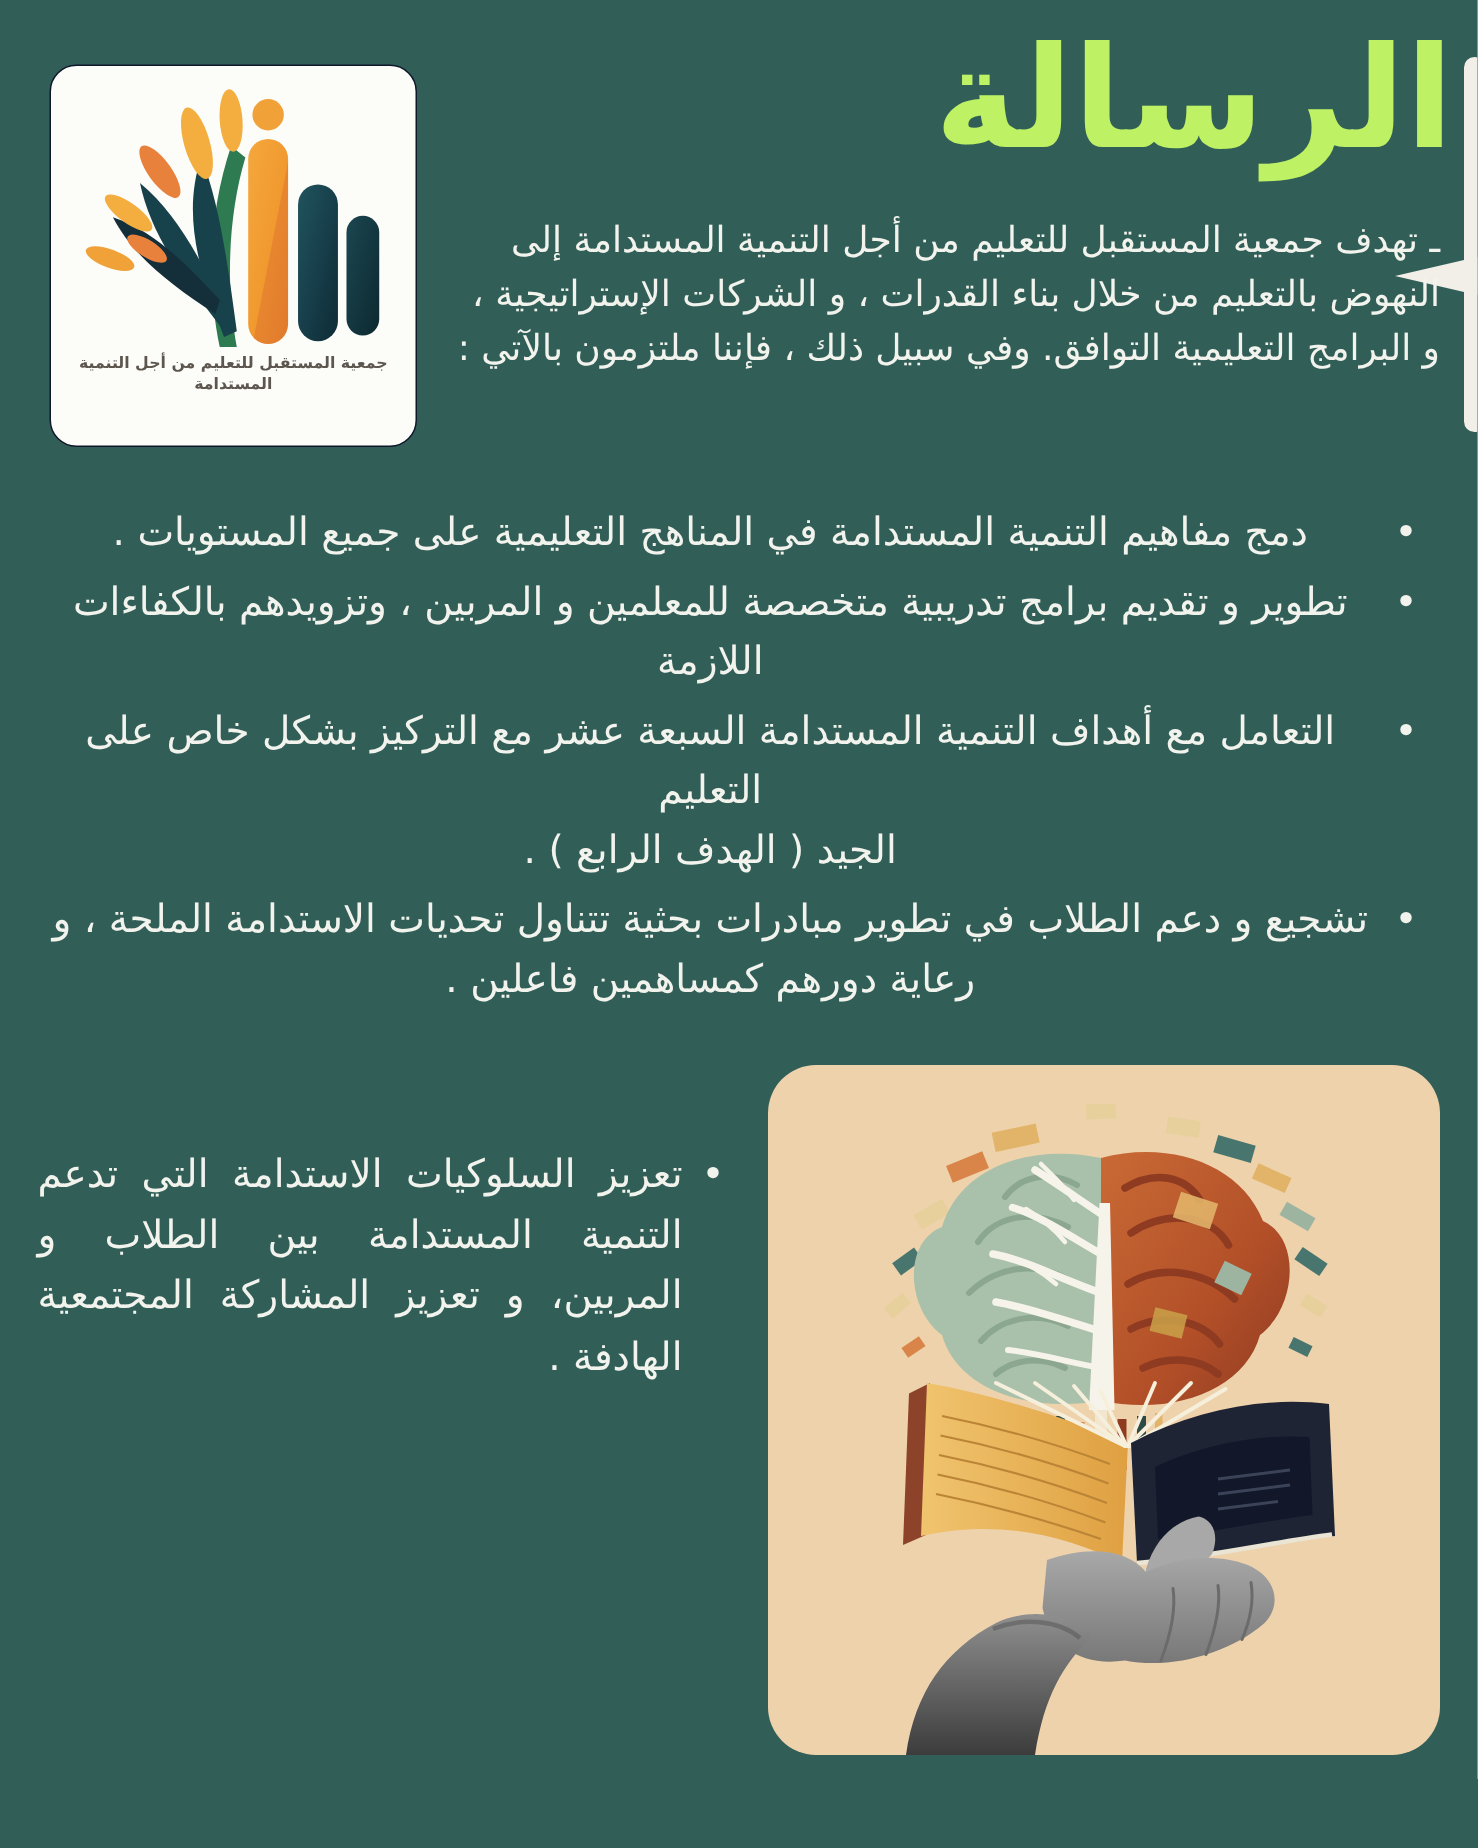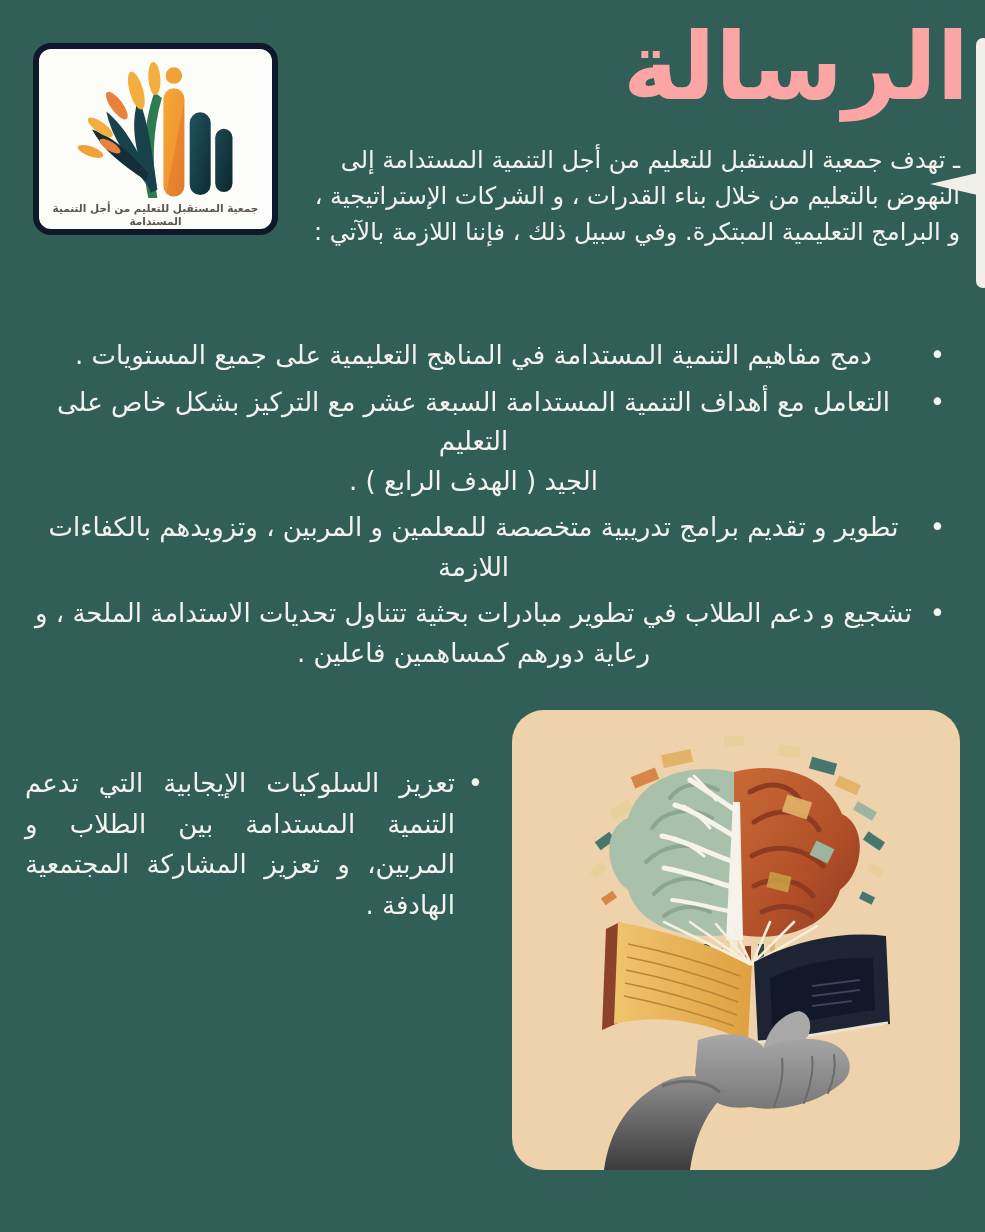--- a/index.html
+++ b/index.html
@@ -8,26 +8,26 @@
     width:985px;height:1232px;
     background:#315f58;
     overflow:hidden;
     font-family:"DejaVu Sans",sans-serif;
     color:#f3f3ee;
   }
   
   .page-title{
     position:absolute;top:8px;right:16px;
     font-size:94px;font-weight:bold;line-height:1.25;
-    color:#fca5a5;direction:rtl;letter-spacing:-1px;
+    color:#bef264;direction:rtl;letter-spacing:-1px;
   }
   
   .logo-card{
-    position:absolute;left:33px;top:43px;width:245px;height:192px;
-    background:#fcfcf9;border-radius:18px;border:6px solid #0f172a;
+    position:absolute;left:33px;top:43px;width:245px;height:255px;
+    background:#fcfcf9;border-radius:18px;border:1px solid #0f172a;
     box-sizing:border-box;display:flex;flex-direction:column;align-items:center;
   }
   .logo-card svg{display:block;margin-top:4px;}
   .logo-caption{
     font-size:10.5px;color:#5d564e;direction:rtl;text-align:center;
     margin-top:0px;line-height:1.3;font-weight:bold;
   }
   
   .intro{
     position:absolute;right:25px;top:142px;width:675px;
@@ -126,39 +126,39 @@
       <ellipse cx="49" cy="99" rx="7" ry="20" fill="#f3ae3f" transform="rotate(-54 49 99)"></ellipse>
       <ellipse cx="36" cy="131" rx="6.5" ry="18" fill="#f0a138" transform="rotate(-70 36 131)"></ellipse>
       <ellipse cx="62" cy="124" rx="6" ry="16" fill="#e8813c" transform="rotate(-58 62 124)"></ellipse>
       <ellipse cx="121" cy="34" rx="8" ry="22" fill="#f3ae3f" transform="rotate(-4 121 34)"></ellipse>
     </svg>
     <div class="logo-caption">جمعية المستقبل للتعليم من أجل التنمية المستدامة</div>
   </div>
 
   <div class="intro">ـ تهدف جمعية  المستقبل للتعليم من أجل التنمية المستدامة إلى
 النهوض بالتعليم من خلال بناء القدرات ،  و الشركات الإستراتيجية ،
-و البرامج التعليمية المبتكرة. وفي سبيل ذلك ، فإننا اللازمة بالآتي :</div>
+و البرامج التعليمية التوافق. وفي سبيل ذلك ، فإننا ملتزمون بالآتي :</div>
 
   <ul class="main-bullets">
 
       <li>دمج مفاهيم التنمية المستدامة  في المناهج التعليمية على جميع المستويات .</li>
+
+      <li>تطوير و تقديم برامج تدريبية متخصصة للمعلمين و المربين ، وتزويدهم بالكفاءات اللازمة</li>
 
       <li>التعامل مع أهداف التنمية المستدامة السبعة عشر مع التركيز بشكل خاص على التعليم
 الجيد ( الهدف الرابع ) .</li>
-
-      <li>تطوير و تقديم برامج تدريبية متخصصة للمعلمين و المربين ، وتزويدهم بالكفاءات اللازمة</li>
 
 
       <li>تشجيع و دعم الطلاب في تطوير مبادرات بحثية تتناول تحديات الاستدامة الملحة ، و
 رعاية دورهم كمساهمين فاعلين .</li>
     </ul>
 
   <ul class="side-bullets">
 
-      <li>تعزيز السلوكيات الإيجابية التي تدعم التنمية المستدامة بين الطلاب و المربين، و تعزيز المشاركة المجتمعية الهادفة .</li>
+      <li>تعزيز السلوكيات الاستدامة التي تدعم التنمية المستدامة بين الطلاب و المربين، و تعزيز المشاركة المجتمعية الهادفة .</li>
 
     </ul>
 
   <div class="image-card">
     <svg viewBox="0 0 448 460">
       <defs>
         <linearGradient id="brainOrange" x1="0" y1="0" x2="1" y2="1">
           <stop offset="0" stop-color="#c96a35"></stop>
             <stop offset="0.6" stop-color="#b24f28"></stop>
             <stop offset="1" stop-color="#8e3b22"></stop>

